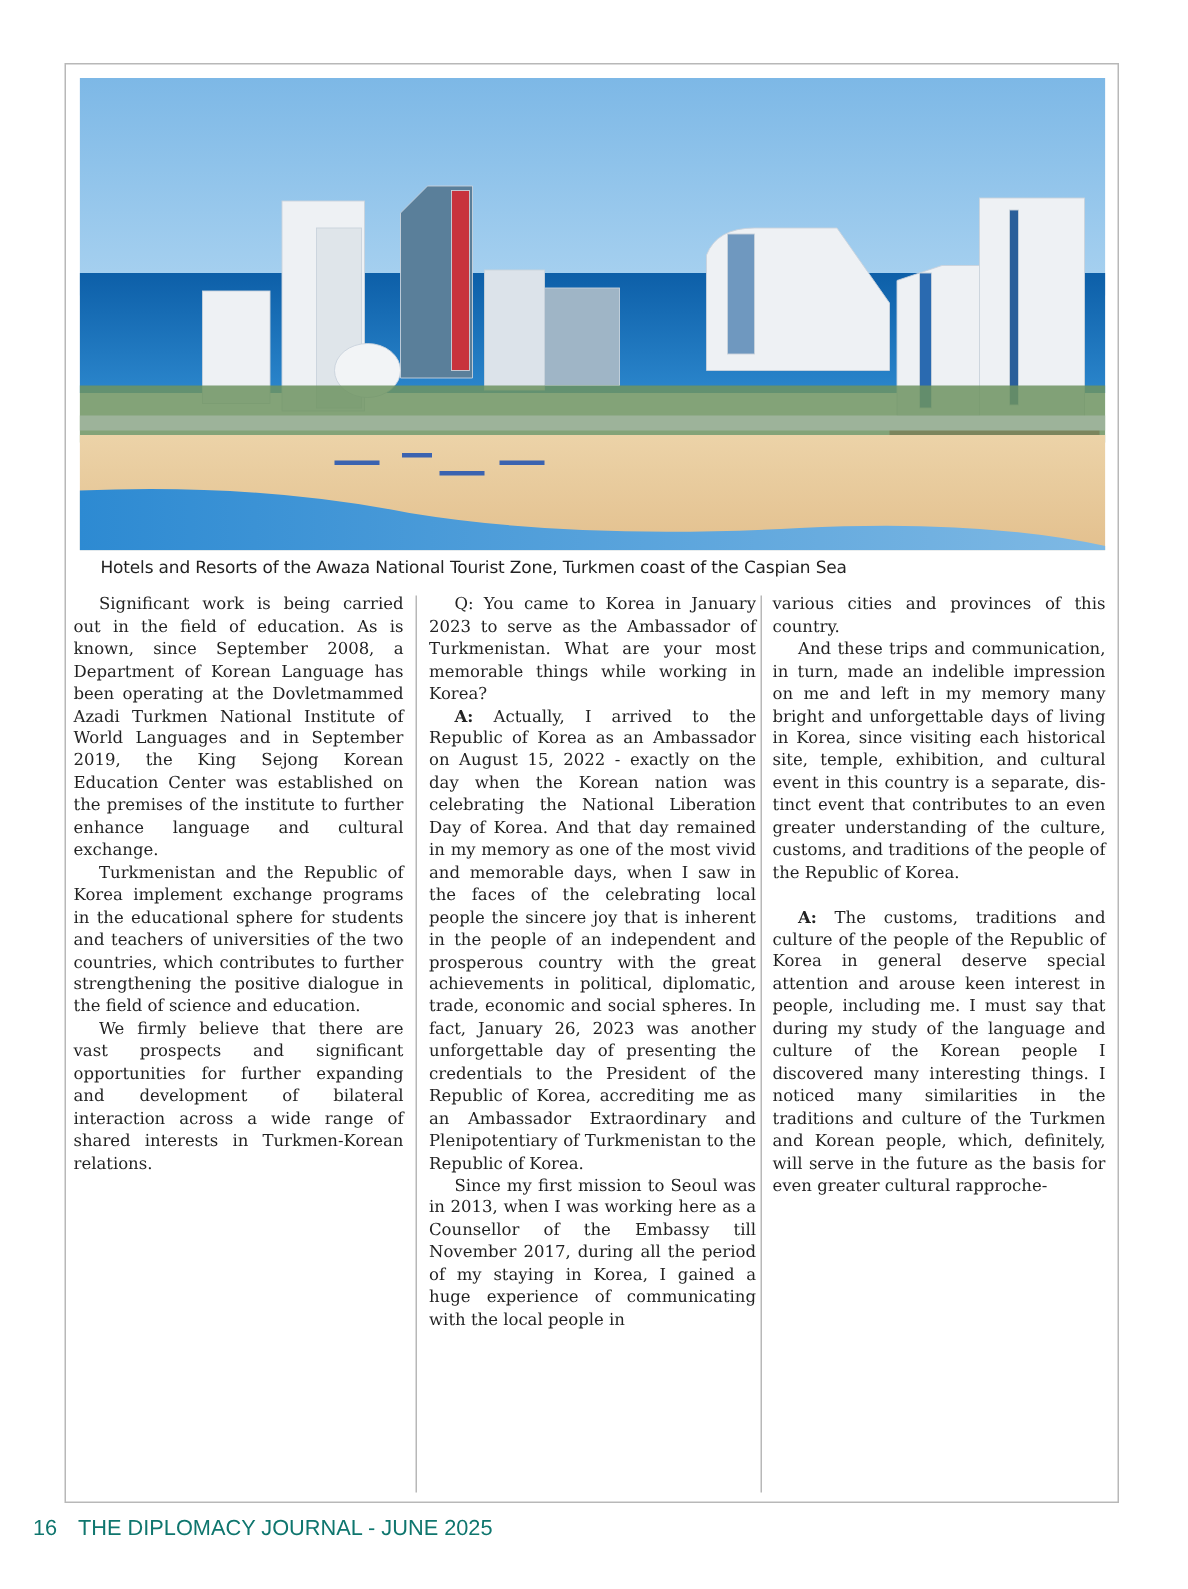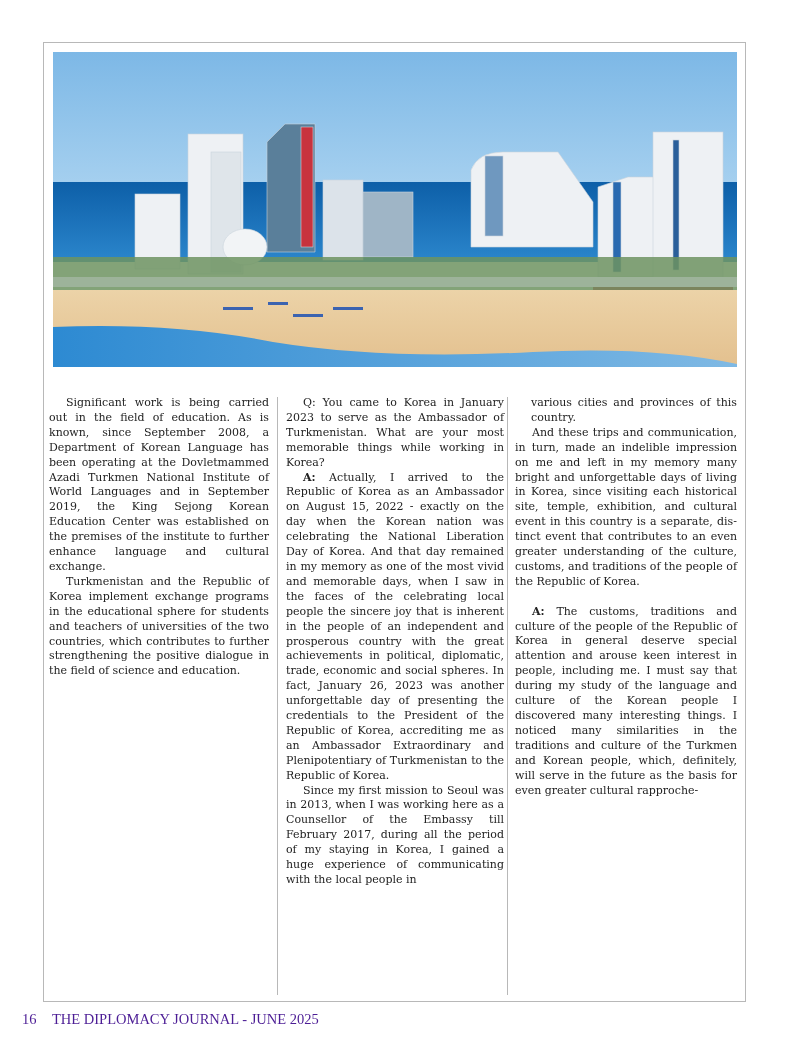--- a/index.html
+++ b/index.html
@@ -3,29 +3,29 @@
 <meta charset="utf-8">
 <style>
   html, body { margin:0; padding:0; background:#ffffff; }
   body { width:792px; height:1059px; position:relative; overflow:hidden; font-family:"DejaVu Serif", serif; color:#222; }
   .frame { position:absolute; left:43px; top:42px; width:703px; height:960px; border:1px solid #b8b8b8; box-sizing:border-box; background:#fff; }
   .photo { position:absolute; left:9px; top:9px; width:684px; height:315px; overflow:hidden; }
   .photo svg { display:block; width:100%; height:100%; }
   .caption { position:absolute; left:23px; top:329px; font-family:"DejaVu Sans", sans-serif; font-size:11.3px; color:#222; white-space:nowrap; letter-spacing:-0.1px; }
   .col { position:absolute; top:353px; font-size:11px; line-height:14.9px; text-align:justify; hyphens:manual; }
   .col p { margin:0; text-indent:17px; }
-  .col p.noind { text-indent:0;margin-left:16px; }
+  .col p.noind { text-indent:0; }
   .col .q { font-weight:normal; }
   .col .a { font-weight:bold; }
   .c1 { left:5px; width:220px; }
   .c2 { left:242px; width:218px; }
   .c3 { left:471px; width:222px; }
   .vdiv { position:absolute; top:354px; width:1px; height:598px; background:#b8b8b8; }
   .spacer { height:14.9px; }
-  .footer { position:absolute; left:22px; top:1011px; font-family:Liberation Serif, serif; font-size:14.5px; color:#4c1d95; white-space:nowrap; }
+  .footer { position:absolute; left:22px; top:1011px; font-family:Liberation Sans, sans-serif; font-size:14.5px; color:#0f766e; white-space:nowrap; }
   .footer .pg { display:inline-block; width:30px; }
 </style>
 </head>
 <body>
 
 <div class="frame">
 
   <div class="photo" title="Hotels and resorts on the beach along the Caspian Sea">
     <svg viewBox="0 0 684 315" preserveAspectRatio="none">
       <defs>
@@ -75,33 +75,35 @@
       <path d="M0 275 Q120 270 220 290 Q330 308 480 300 Q600 294 684 312 L684 315 L0 315 Z" fill="url(#shore)"></path>
       <g fill="#3b63b0">
         <rect x="170" y="255" width="30" height="3"></rect>
         <rect x="240" y="262" width="30" height="3"></rect>
         <rect x="215" y="250" width="20" height="3"></rect>
         <rect x="280" y="255" width="30" height="3"></rect>
       </g>
     </svg>
   </div>
 
+  <div class="caption">Hotels and Resorts of the Awaza National Tourist Zone, Turkmen coast of the Caspian Sea</div>
 
   <div class="vdiv" style="left:233px"></div>
   <div class="vdiv" style="left:463px"></div>
 
   <div class="col c1">
     <p>Significant work is being carried out in the field of edu­cation. As is known, since Sep­tember 2008, a Department of Korean Language has been op­erating at the Dovletmammed Azadi Turkmen National In­stitute of World Languages and in September 2019, the King Sejong Korean Education Center was established on the premises of the institute to further enhance language and cultural exchange.</p>
     <p>Turkmenistan and the Re­public of Korea implement ex­change programs in the educa­tional sphere for students and teachers of universities of the two countries, which contrib­utes to further strengthening the positive dialogue in the field of science and education.</p>
+    <p>We firmly believe that there are vast prospects and signif­icant opportunities for further expanding and development of bilateral interaction across a wide range of shared inter­ests in Turkmen-Korean rela­tions.</p>
   </div>
 
   <div class="col c2">
     <p class="q">Q: You came to Korea in January 2023 to serve as the Ambassador of Turk­menistan. What are your most memorable things while working in Korea?</p>
     <p><span class="a">A:</span><span> Actually, I arrived to the Republic of Korea as an Am­bassador on August 15, 2022 - exactly on the day when the Korean nation was celebrating the National Liberation Day of Korea. And that day remained in my memory as one of the most vivid and memorable days, when I saw in the faces of the celebrating local people the sincere joy that is inherent in the people of an indepen­dent and prosperous country with the great achievements in political, diplomatic, trade, economic and social spheres. In fact, January 26, 2023 was another unforgettable day of presenting the credentials to the President of the Republic of Korea, accrediting me as an Ambassador Extraordinary and Plenipotentiary of Turk­menistan to the Republic of Korea.</span></p>
-    <p>Since my first mission to Seoul was in 2013, when I was working here as a Counsellor of the Embassy till February 2017, during all the period of my staying in Korea, I gained a huge experience of communi­cating with the local people in</p>
+    <p>Since my first mission to Seoul was in 2013, when I was working here as a Counsellor of the Embassy till November 2017, during all the period of my staying in Korea, I gained a huge experience of communi­cating with the local people in</p>
   </div>
 
   <div class="col c3">
     <p class="noind">various cities and provinces of this country.</p>
     <p>And these trips and com­munication, in turn, made an indelible impression on me and left in my memory many bright and unforgettable days of liv­ing in Korea, since visiting each historical site, temple, ex­hibition, and cultural event in this country is a separate, dis­tinct event that contributes to an even greater understanding of the culture, customs, and traditions of the people of the Republic of Korea.</p>
     <div class="spacer"></div>
     <p><span class="a">A:</span><span> The customs, traditions and culture of the people of the Republic of Korea in gen­eral deserve special attention and arouse keen interest in people, including me. I must say that during my study of the language and culture of the Korean people I discovered many interesting things. I no­ticed many similarities in the traditions and culture of the Turkmen and Korean people, which, definitely, will serve in the future as the basis for even greater cultural rapproche-</span></p>
   </div>
 </div>
 

